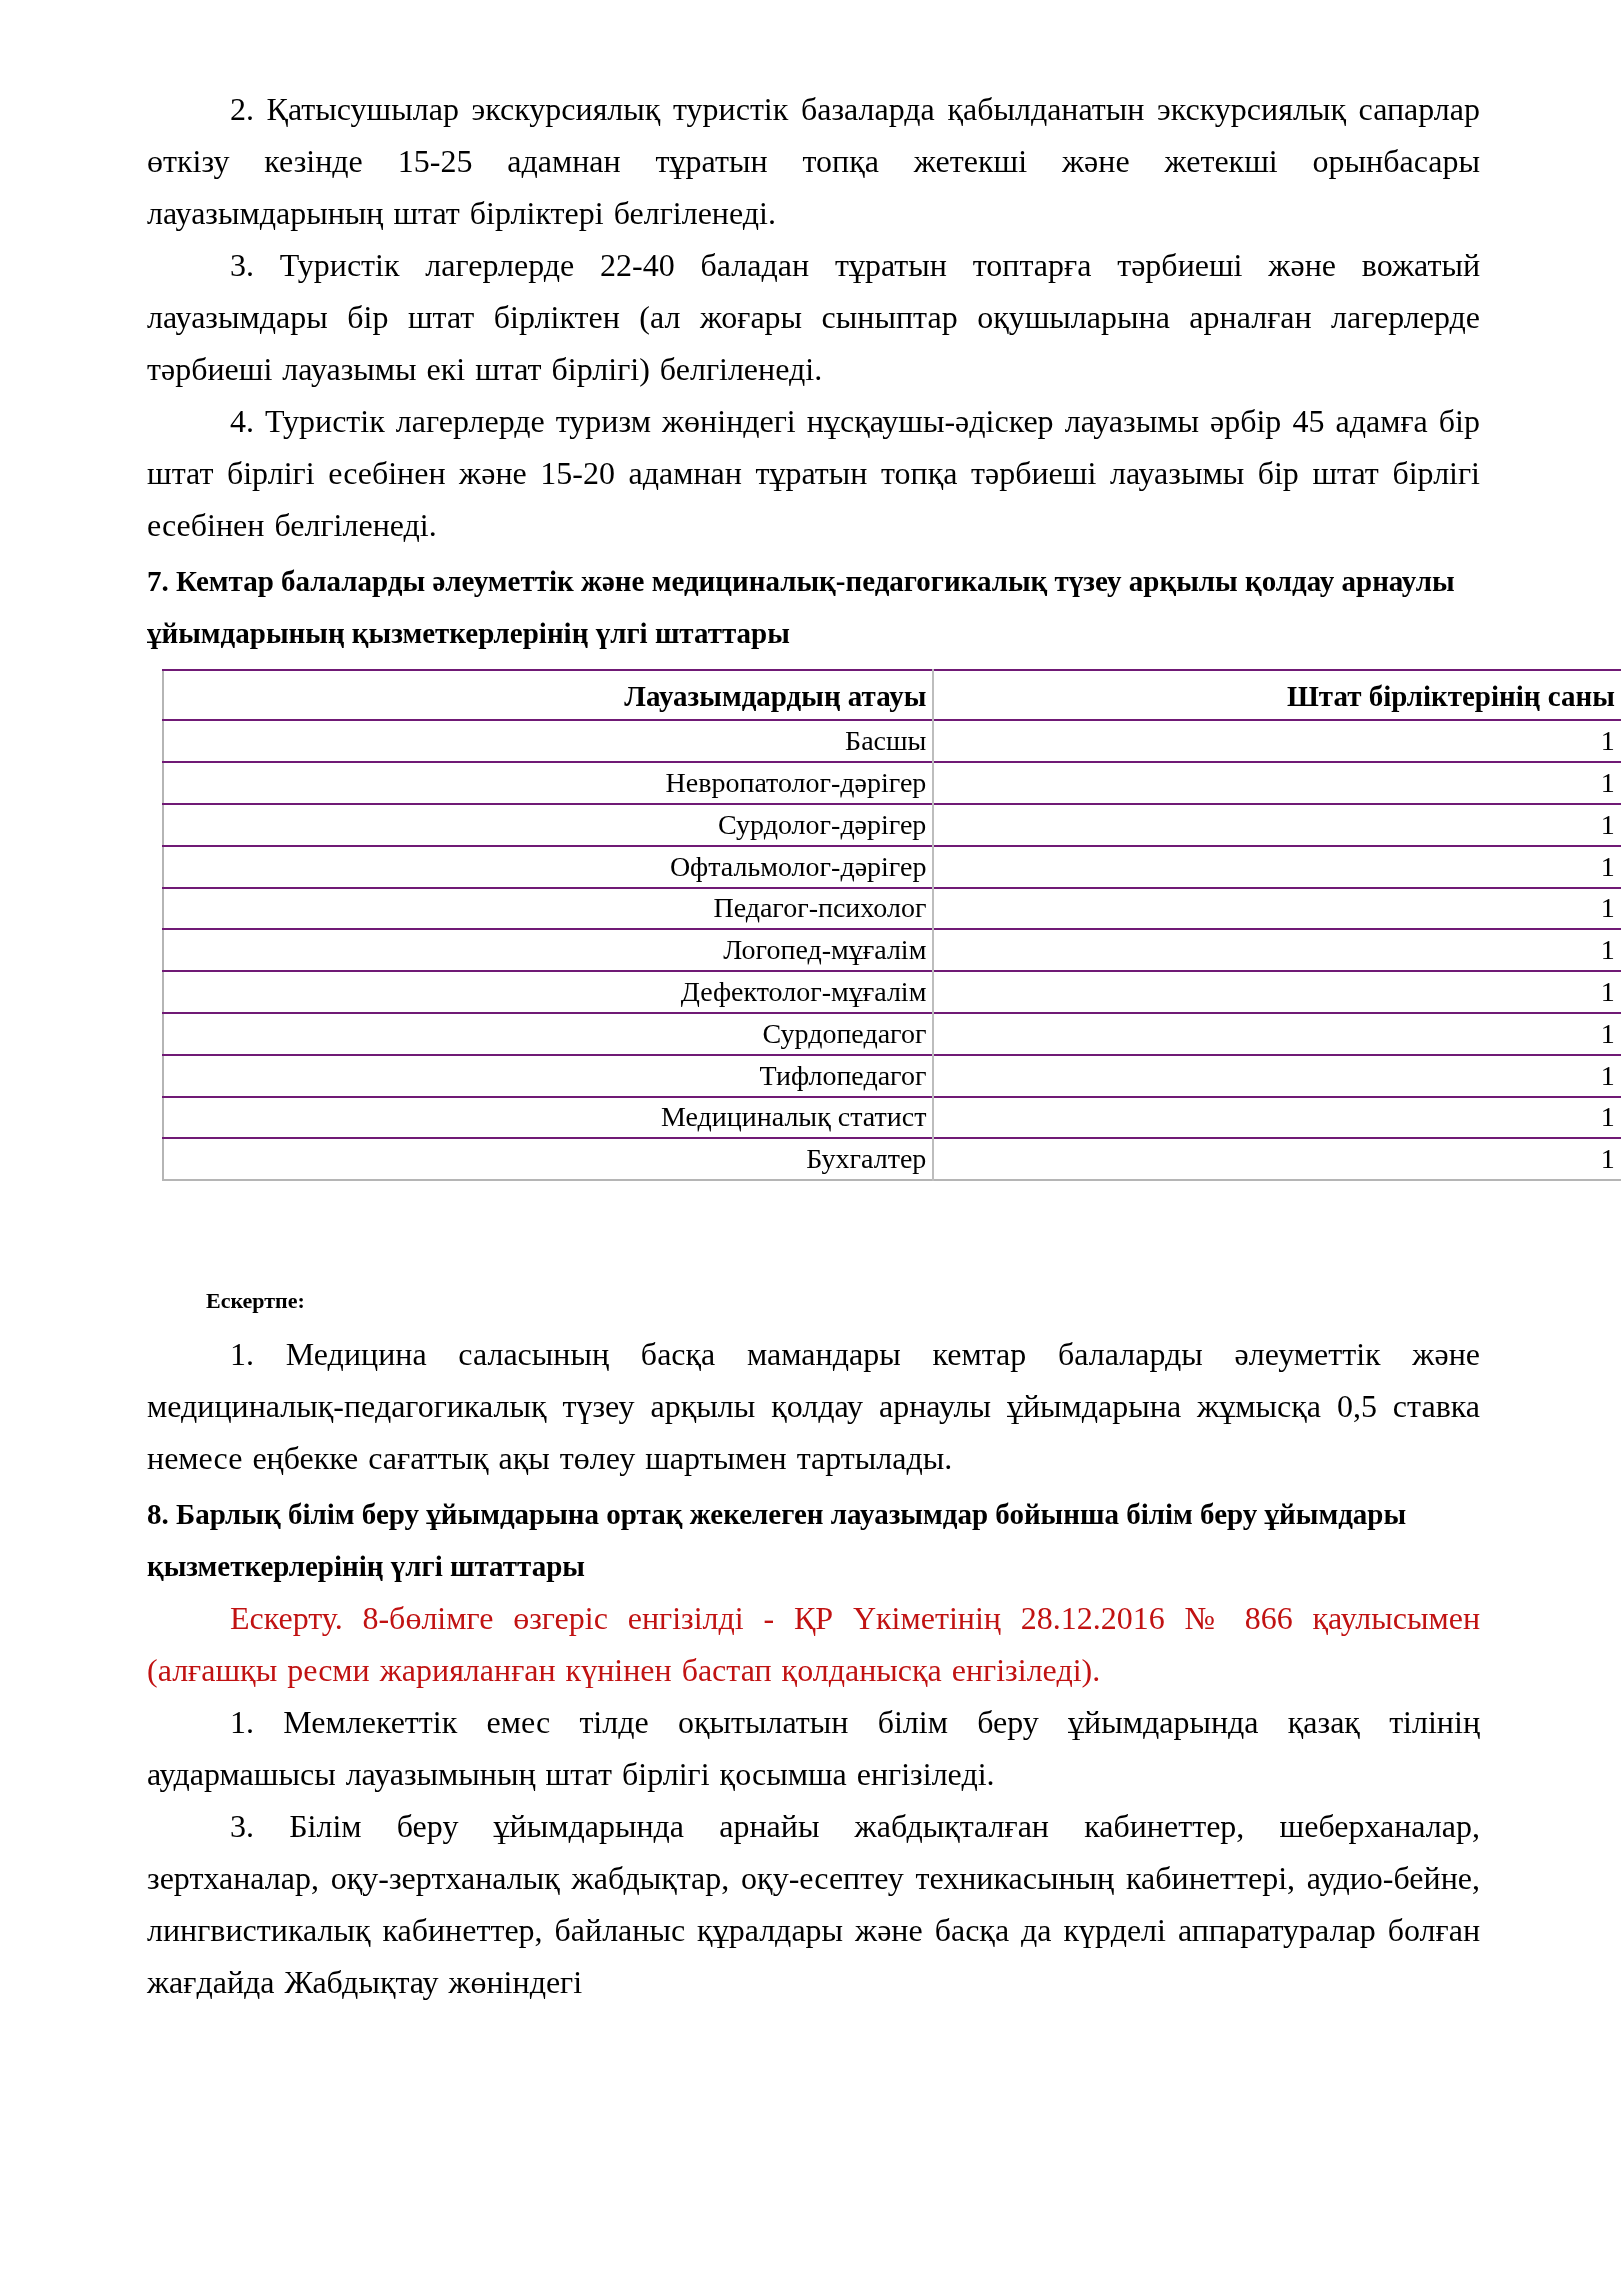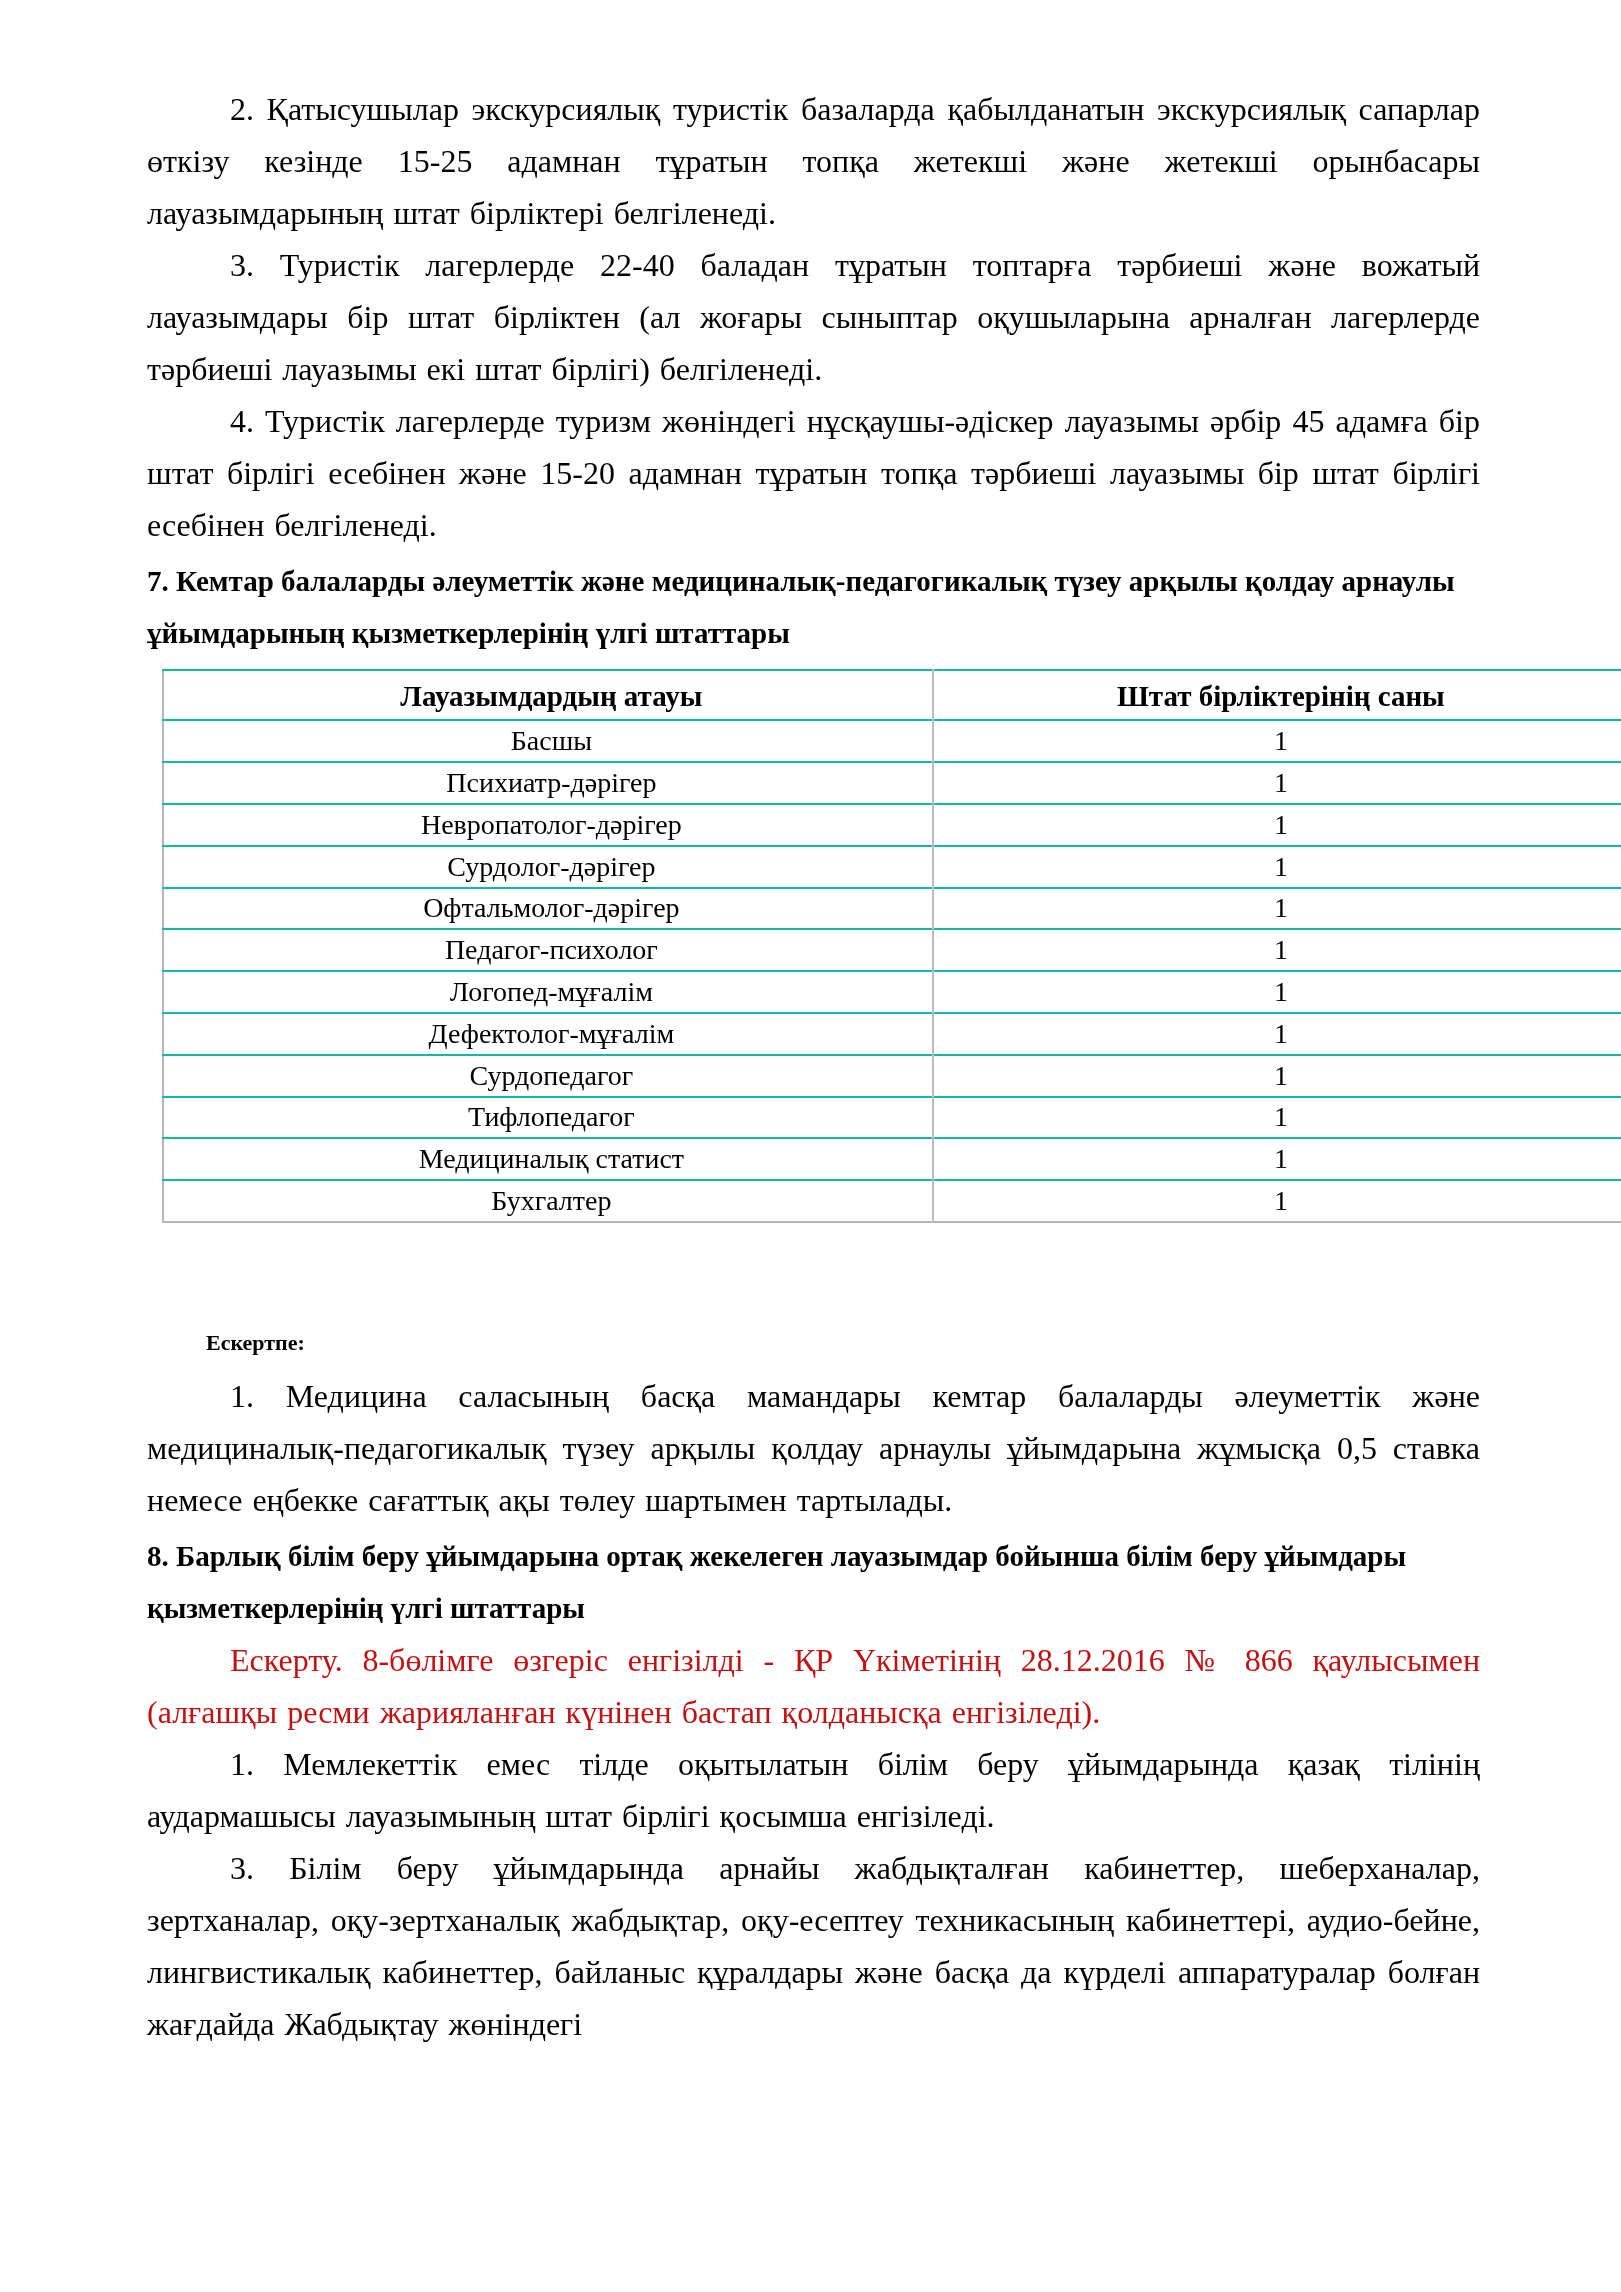--- a/index.html
+++ b/index.html
@@ -39,24 +39,24 @@
   .staff-table {
     border-collapse: collapse;
     table-layout: fixed;
     margin: 9.8px 0 0 14.7px;
     width: 1459px; 
     border-left: 2px solid #b5b5b5;
     border-top: 2px solid #b5b5b5;
     border-bottom: 2px solid #b5b5b5;
   }
   .staff-table th, .staff-table td {
-    border-top: 2px solid #14b8a6;
+    border-top: 2px solid #701a75;
     padding: 2.9px 5.9px 2.9px 12.7px;
     vertical-align: middle;
-    text-align: center;
+    text-align: right;
     font-weight: normal;
     overflow: hidden;
     white-space: nowrap;
   }
   .staff-table th {
     font-size: 29px;
     font-weight: bold;
     height: 41px;
     padding-top: 4.9px;
   }
@@ -93,24 +93,20 @@
   <table class="staff-table">
     <thead>
       <tr>
         <th>Лауазымдардың атауы</th>
         <th>Штат бірліктерінің саны</th>
       </tr>
     </thead>
     <tbody>
         <tr>
           <td>Басшы</td>
-          <td>1</td>
-        </tr>
-        <tr>
-          <td>Психиатр-дәрігер</td>
           <td>1</td>
         </tr>
         <tr>
           <td>Невропатолог-дәрігер</td>
           <td>1</td>
         </tr>
         <tr>
           <td>Сурдолог-дәрігер</td>
           <td>1</td>
         </tr>

